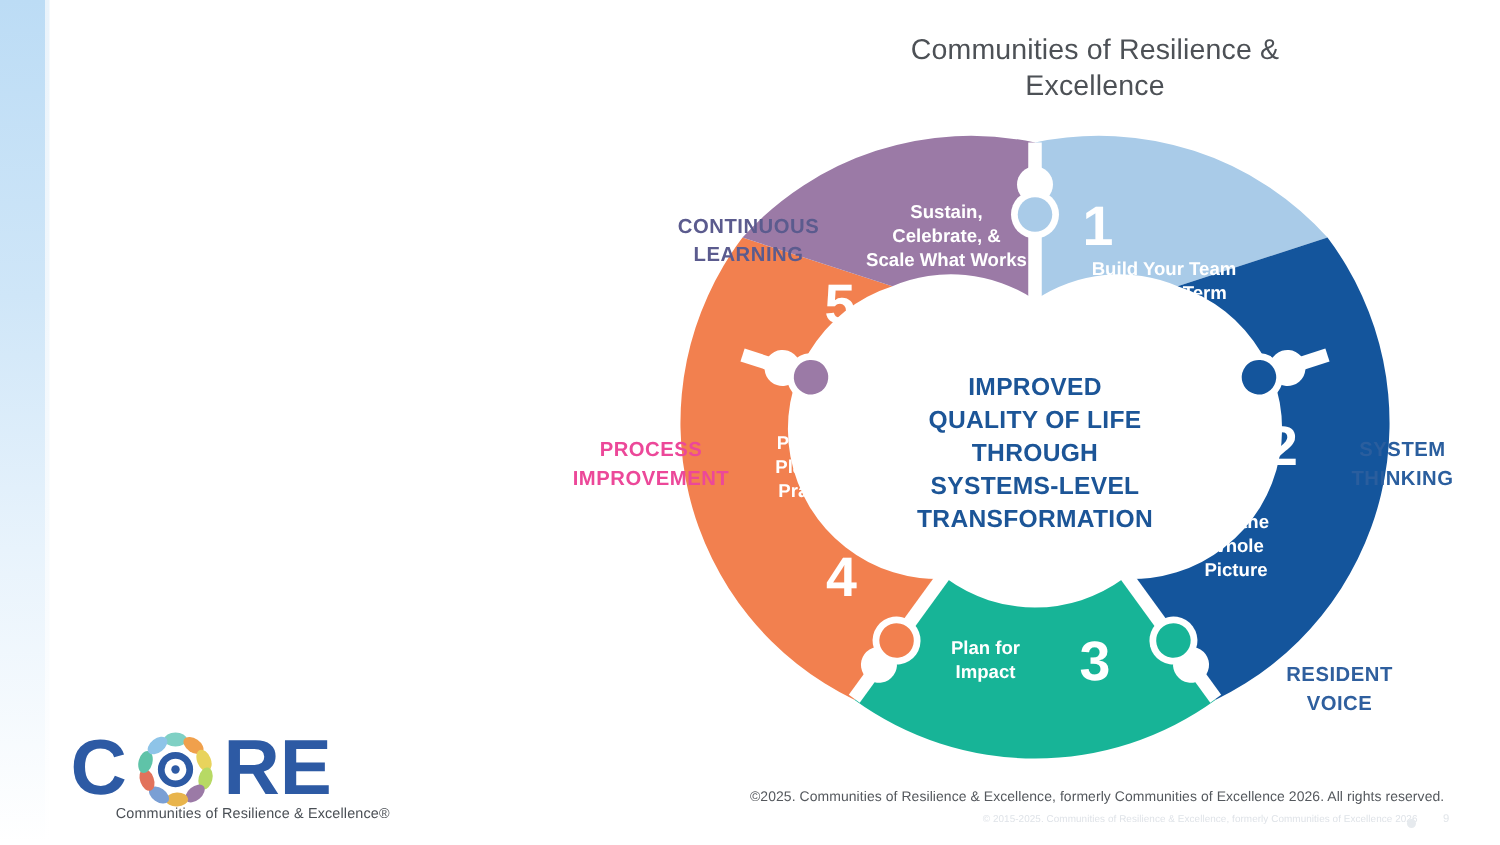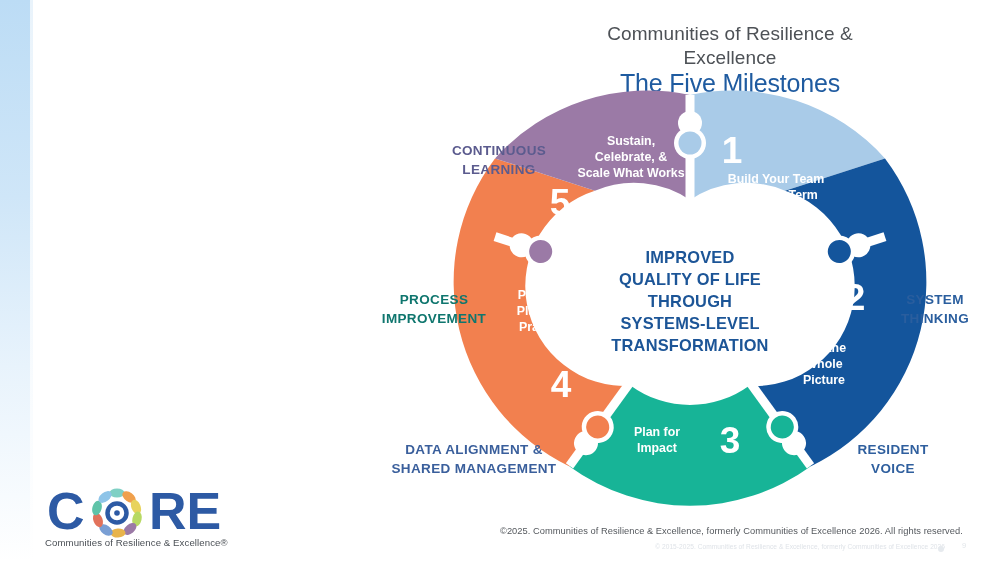--- a/index.html
+++ b/index.html
@@ -86,21 +86,21 @@
     text-align:center;
     white-space:pre-line;
   }
 
   
   .logo{
     position:absolute;left:45px;top:487px;width:215px;height:66px;
   }
   .logo svg{display:block;}
   .logo-tag{
-    position:absolute;left:0;top:50px;width:215px;text-align:left;
+    position:absolute;left:16px;top:50px;width:215px;text-align:center;
     font-size:9.6px;color:#4a4f55;letter-spacing:.1px;
   }
 
   
   .footer-main{
     position:absolute;left:500px;top:526px;width:470px;
     font-size:9.3px;color:#54585d;letter-spacing:.05px;
   }
   .footer-faint{
     position:absolute;left:655px;top:543px;width:290px;
@@ -119,21 +119,20 @@
 <body>
 
 <div id="slide">
 
   <div class="edge-strip"></div>
   <div class="edge-strip-inner"></div>
 
 
   <div class="title-block">
     <div class="title-eyebrow">Communities of Resilience &amp; Excellence</div>
-    <div class="title-sub">The Five Milestones</div>
   </div>
 
   <div class="wheel">
     <svg viewBox="0 0 450 420" xmlns="http://www.w3.org/2000/svg">
       <defs>
 
         <mask id="notchMask">
           <rect x="-50" y="-50" width="560" height="540" fill="#fff"></rect>
 
           <g fill="#000">
@@ -264,24 +263,22 @@
     </svg>
   </div>
 
 
   <div class="olabel" style="left:876px;top:290px;width:118px;color:#2a5e9e;">SYSTEM
 THINKING</div>
 
   <div class="olabel" style="left:828px;top:440px;width:130px;color:#2f5f9e;">RESIDENT
 VOICE</div>
 
-  <div class="olabel" style="left:378px;top:440px;width:192px;color:#3a5f9c;">DATA ALIGNMENT &amp;
-SHARED MANAGEMENT</div>
-
-  <div class="olabel" style="left:368px;top:290px;width:132px;color:#0f766e;">PROCESS
+
+  <div class="olabel" style="left:368px;top:290px;width:132px;color:#ec4899;">PROCESS
 IMPROVEMENT</div>
 
   <div class="olabel" style="left:418px;top:141px;width:162px;color:#5b5b8e;">CONTINUOUS
 LEARNING</div>
 
   <div class="logo">
     <svg width="215" height="52" viewBox="0 0 215 52" xmlns="http://www.w3.org/2000/svg">
 
       <text x="2" y="42" font-family="Liberation Sans, sans-serif" font-size="52" font-weight="700" fill="#2d5aa4">C</text>
 

